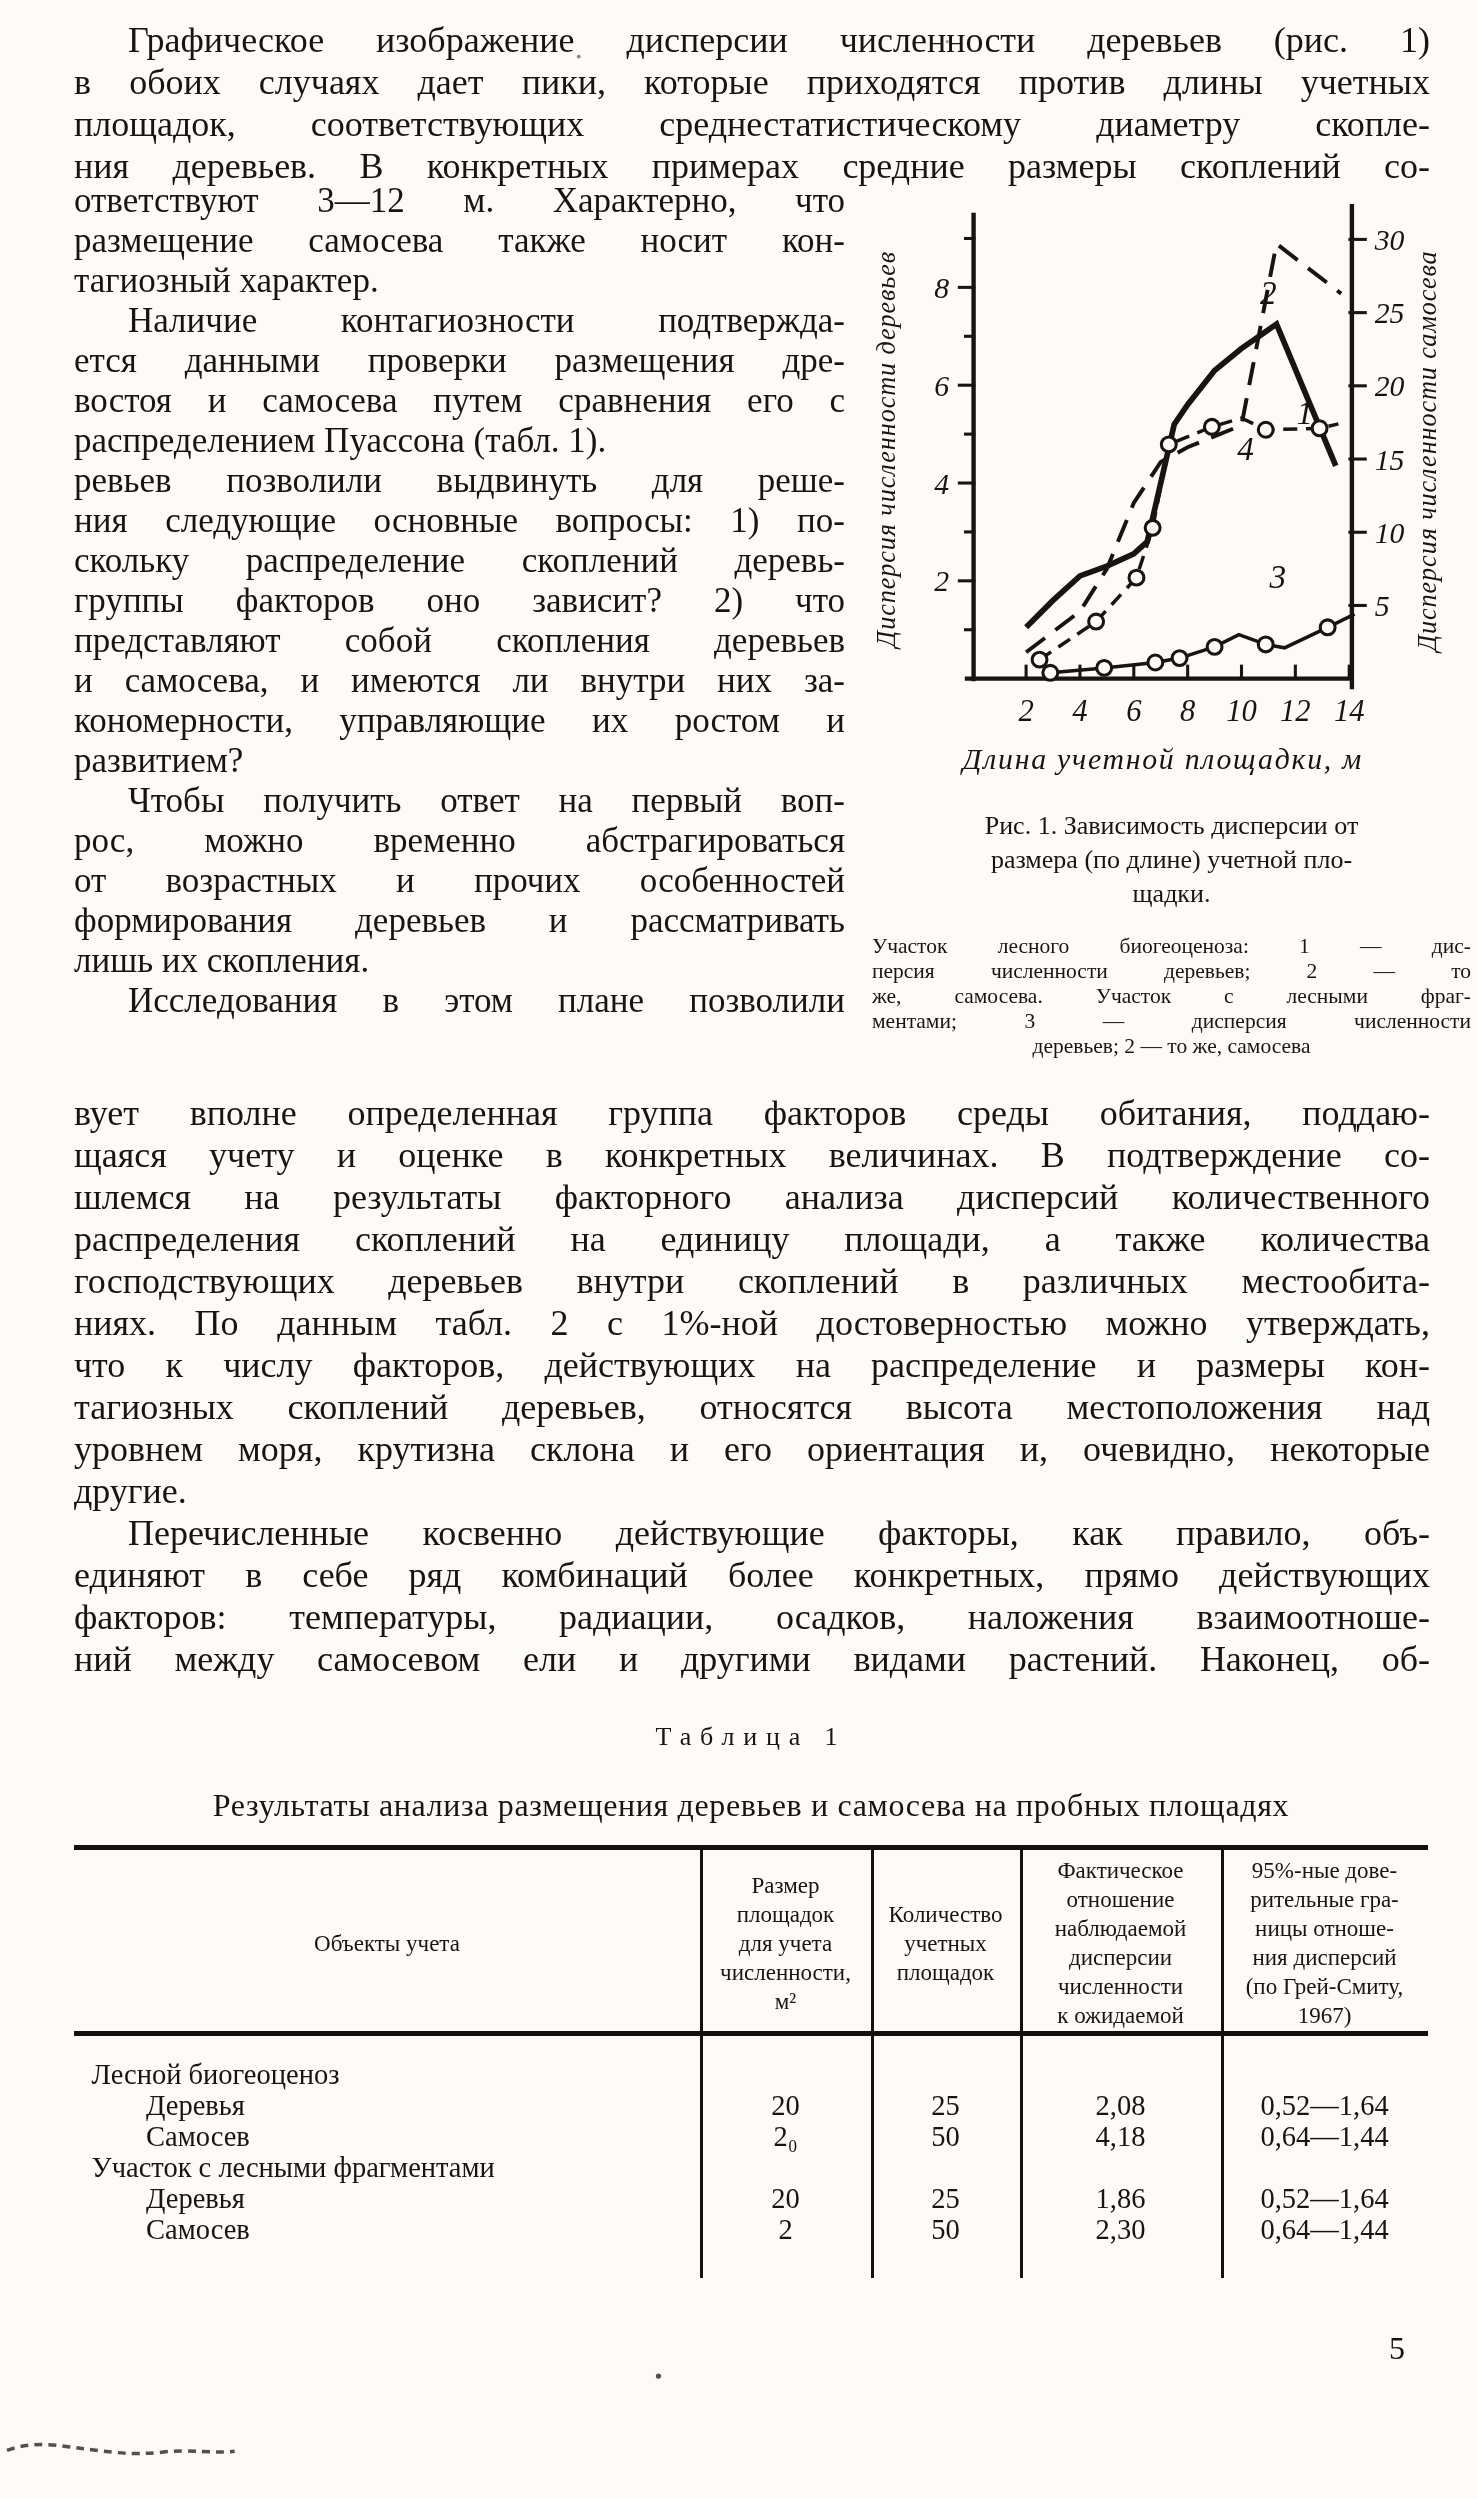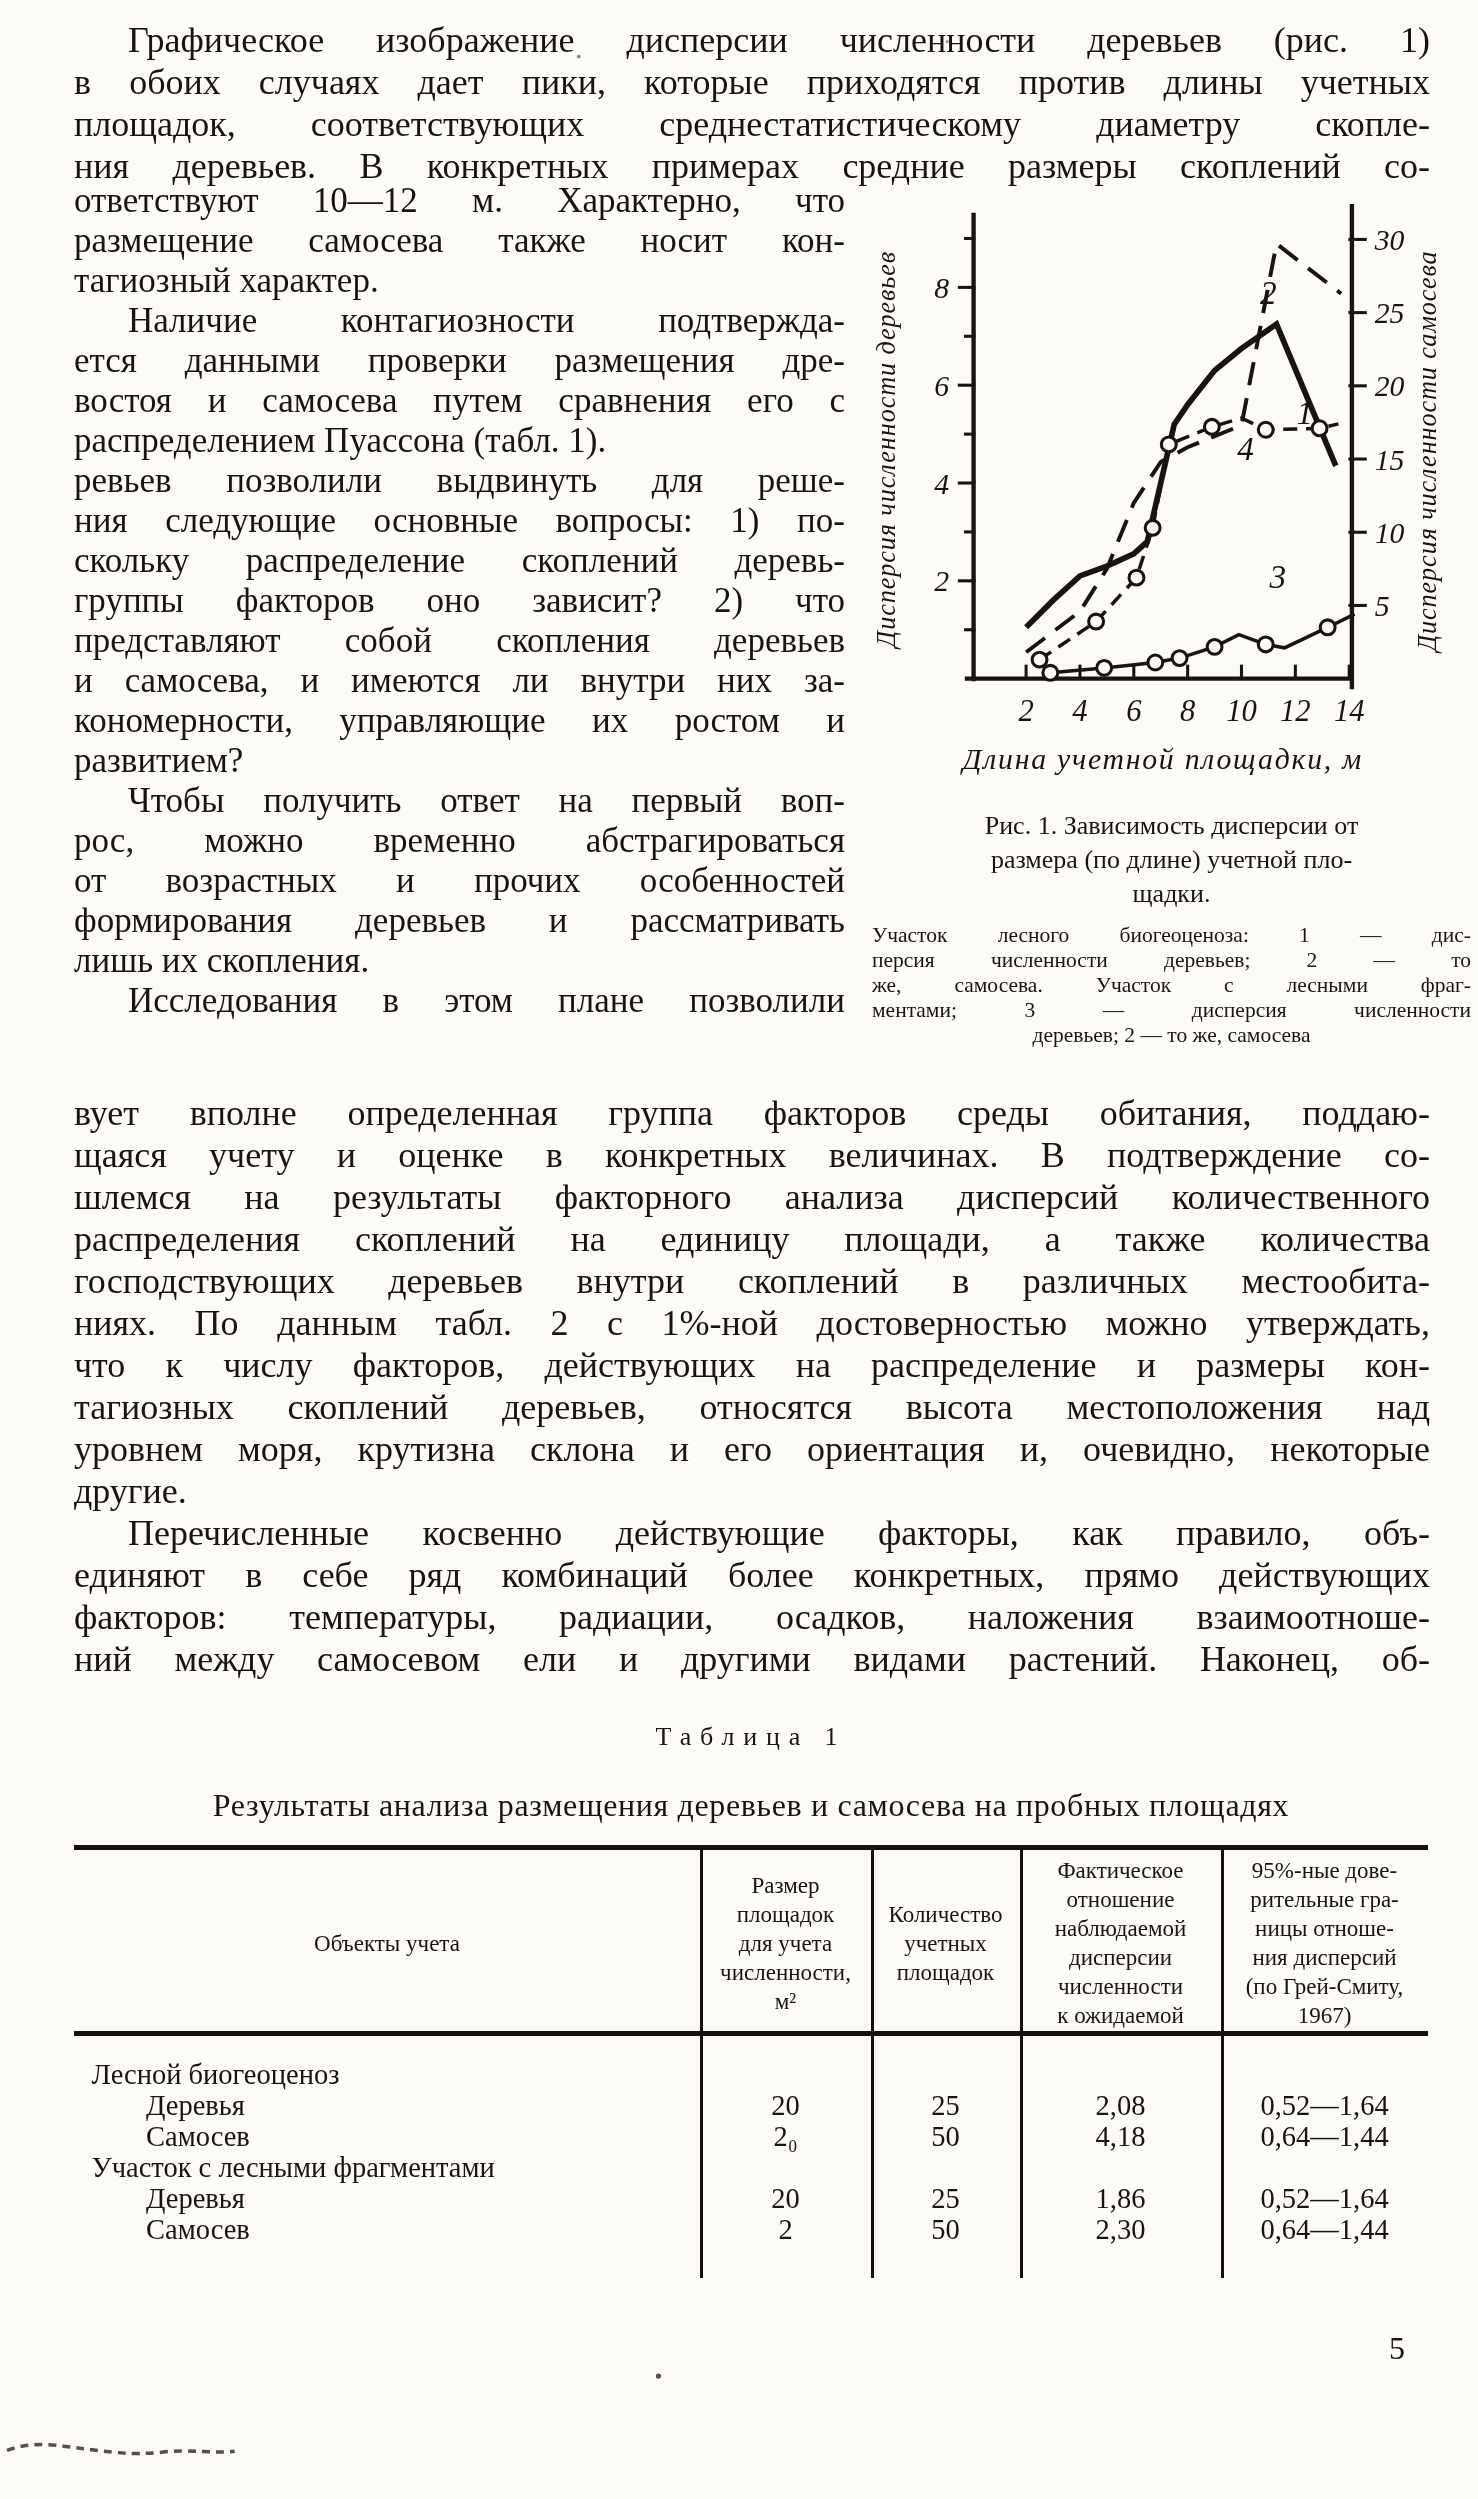--- a/index.html
+++ b/index.html
@@ -12,21 +12,21 @@
   
   .txt .tl{text-align:justify;hyphens:none;}
   .txt .tl.j{text-align-last:justify;}
   .txt .tl.ind{text-indent:54px;}
   .full .tl{font-size:36px;line-height:42px;}
   .col  .tl{font-size:35px;line-height:40px;}
   
   #fig{left:865px;top:188px;width:613px;}
   #figcap{width:561px;margin:21px auto 0 auto;}
   .fc-line{font-size:26px;line-height:34px;text-align:center;}
-  #figsub{width:599px;margin:12px auto 0 auto;}
+  #figsub{width:599px;margin:23px auto 0 auto;}
   .fsc-line{font-size:21.5px;line-height:25px;text-align:justify;text-align-last:justify;}
   .fsc-line:last-child{text-align:center;text-align-last:center;}
   
   #tableLabel{left:74px;top:1722px;width:1354px;font-size:26px;letter-spacing:.34em;text-align:center;}
   #tableCaption{left:74px;top:1787px;width:1354px;font-size:32px;text-align:center;letter-spacing:.02em;}
   #tbl{left:74px;top:1845px;width:1354px;height:438px;}
   .rule{position:absolute;left:0;width:1354px;height:5.3px;background:#14110d;}
   .vline{position:absolute;top:3.5px;width:2.6px;height:429px;background:#14110d;}
   #thead{position:absolute;left:0;top:5.3px;height:186px;display:grid;
          grid-template-columns:626px 171px 149px 201px 207px;align-items:center;}
@@ -47,21 +47,21 @@
     <div class="para">
       <div class="tl ind j">Графическое изображение дисперсии численности деревьев (рис. 1)</div>
       <div class="tl j">в обоих случаях дает пики, которые приходятся против длины учетных</div>
       <div class="tl j">площадок, соответствующих среднестатистическому диаметру скопле-</div>
       <div class="tl j">ния деревьев. В конкретных примерах средние размеры скоплений со-</div>
     </div>
   </section>
 
 <section id="colText" class="abs txt col" style="left:74px;top:181px;width:771px;">
     <div class="para">
-      <div class="tl j">ответствуют 10—12 м. Характерно, что</div>
+      <div class="tl j">ответствуют 3—12 м. Характерно, что</div>
       <div class="tl j">размещение самосева также носит кон-</div>
       <div class="tl">тагиозный характер.</div>
     </div>
     <div class="para">
       <div class="tl ind j">Наличие контагиозности подтвержда-</div>
       <div class="tl j">ется данными проверки размещения дре-</div>
       <div class="tl j">востоя и самосева путем сравнения его с</div>
       <div class="tl">распределением Пуассона (табл. 1).</div>
     </div>
     <div class="para">

